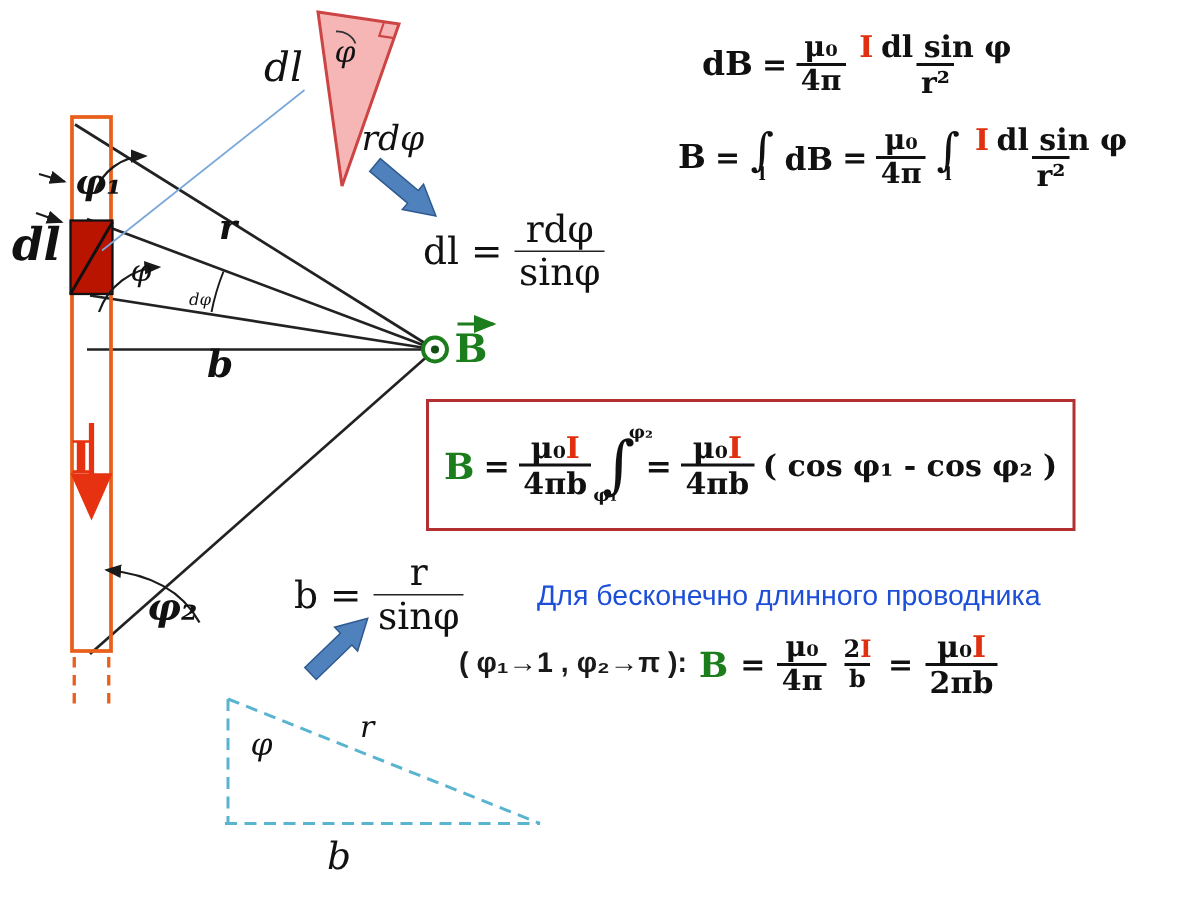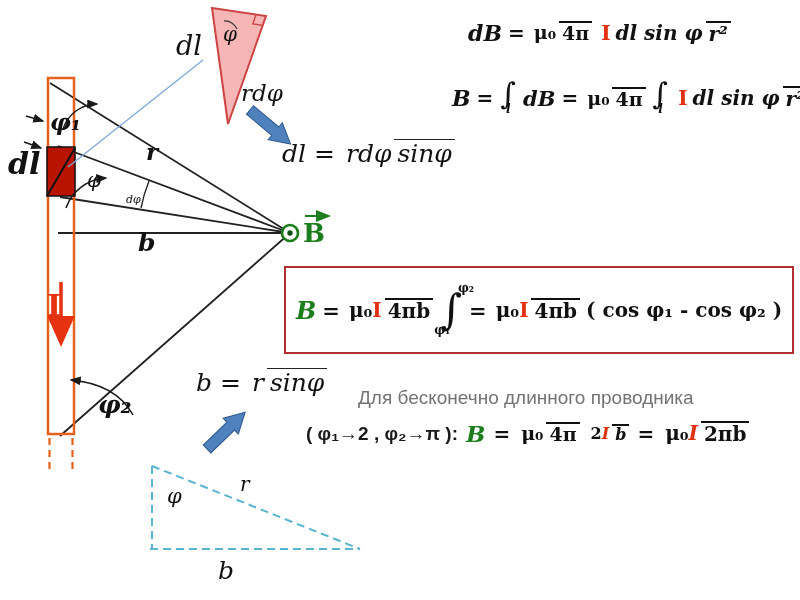--- a/index.html
+++ b/index.html
@@ -1,30 +1,30 @@
 <!DOCTYPE html>
 <html><head>
 <meta charset="utf-8">
 <style>
   html,body{margin:0;padding:0}
   body{width:800px;height:600px;position:relative;background:#fff;overflow:hidden;
        font-family:"DejaVu Serif",serif}
   svg.stage{position:absolute;left:0;top:0}
   .abs{position:absolute;white-space:nowrap}
-  .mvar{font-style:italic}
+  .mvar{}
   .red{color:#e03010}
   .green{color:#1b7d1b}
   .ml{margin-left:5px}
   .sans{font-family:"Liberation Sans",sans-serif}
   .dlabel{font-family:"DejaVu Serif",serif;font-style:italic;color:#111}
   .formula{display:flex;align-items:center;font-weight:bold;color:#111;
            font-family:"DejaVu Serif",serif}
   .eqn{display:flex;align-items:center;gap:8px;color:#111;font-size:25px;
        font-family:"DejaVu Serif",serif}
-  .frac{display:inline-flex;align-items:center;text-align:center;line-height:1.12}
+  .frac{display:inline-flex;flex-direction:column;align-items:center;text-align:center;line-height:1.12}
   .frac .num{padding:0 3px}
   .frac .den{border-top:2.2px solid #111;padding:0 3px}
   .frac.thin .den{border-top:1.6px solid #222}
   .intwrap{display:inline-flex;flex-direction:column;align-items:center;line-height:.78;margin:0 1px}
   .int-limit{font-size:12px;font-weight:bold}
   .boxed{border:2.5px solid #b43030;background:#fff}
 </style>
 </head>
 <body>
 
@@ -173,24 +173,24 @@
     <span class="int-limit" style="align-self:flex-start;margin-left:-6px">φ₁</span>
   </span>
   <span style="font-size:21px">=</span>
   <span class="frac" style="font-size:20px">
     <span class="num"><span>μ₀</span><span class="red">I</span></span>
     <span class="den">4πb</span>
   </span>
   <span style="font-size:20px">( cos φ₁ - cos φ₂ )</span>
 </div>
 
-<div class="abs sans" style="left:358px;top:387px;font-size:19px;color:#737373">Для бесконечно длинного проводника</div>
+<div class="abs sans" style="left:358px;top:387px;font-size:19px;color:#1d4ed8">Для бесконечно длинного проводника</div>
 
 <div class="abs formula" style="left:306px;top:420px;gap:8px">
-  <span class="sans" style="font-size:19px;font-weight:bold;color:#1a1a1a">( φ₁→2 , φ₂→π ):</span>
+  <span class="sans" style="font-size:19px;font-weight:bold;color:#1a1a1a">( φ₁→1 , φ₂→π ):</span>
   <span class="green mvar" style="font-size:23px">B</span>
   <span style="font-size:20px">=</span>
   <span class="frac" style="font-size:19px">
     <span class="num">μ₀</span>
     <span class="den">4π</span>
   </span>
   <span class="frac" style="font-size:16px">
     <span class="num"><span>2</span><span class="red mvar">I</span></span>
     <span class="den mvar">b</span>
   </span>

